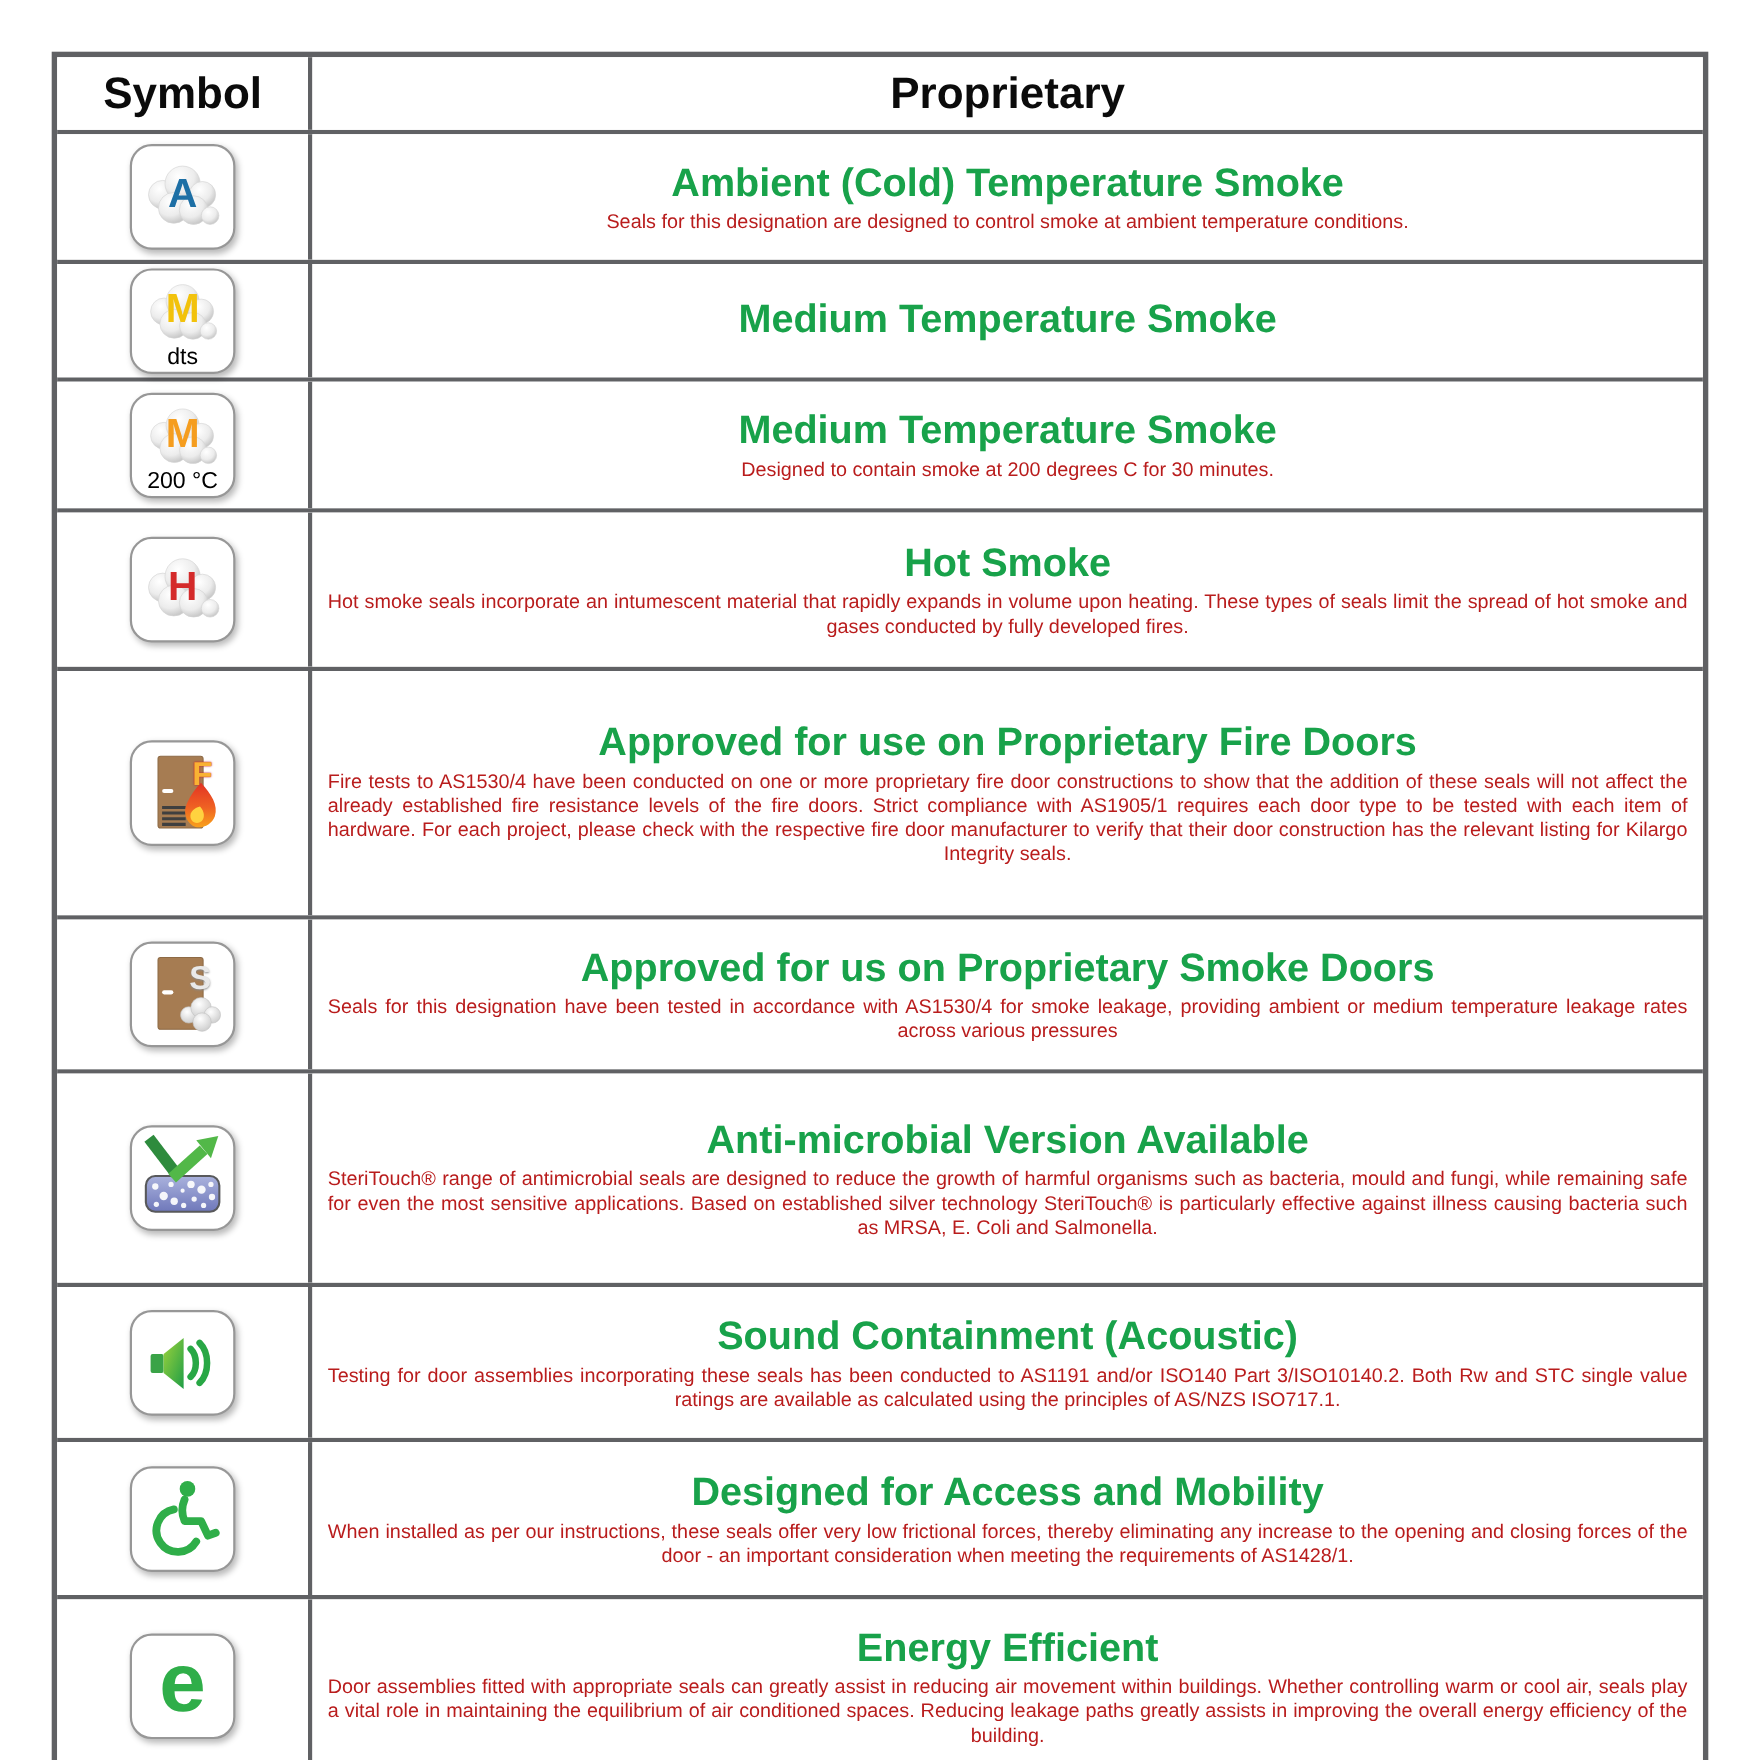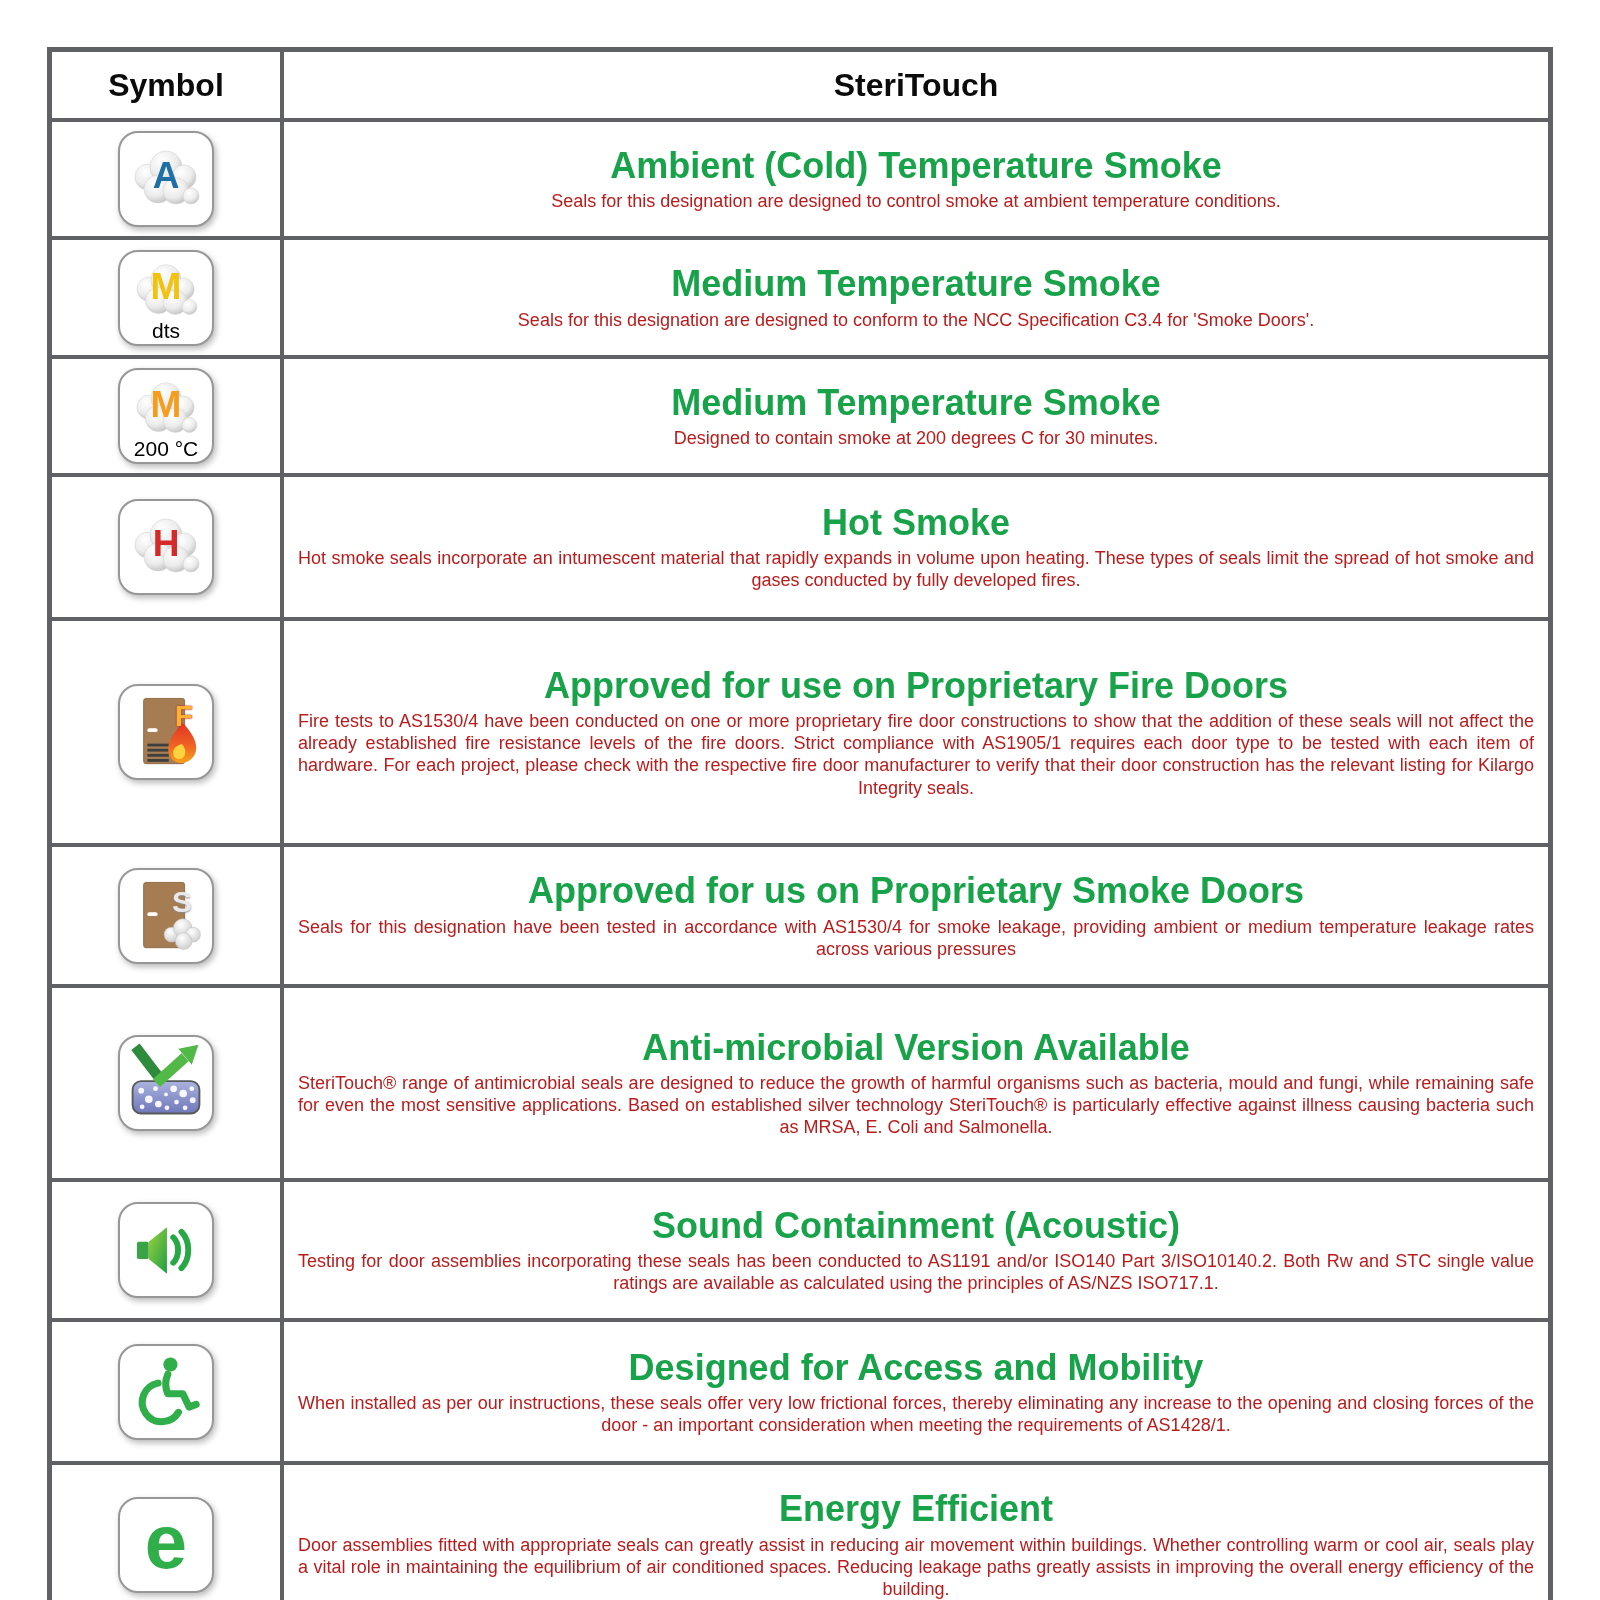--- a/index.html
+++ b/index.html
@@ -3,21 +3,21 @@
 <meta charset="utf-8">
 <style>
   html,body{margin:0;padding:0;background:#ffffff;}
   body{width:1600px;height:1600px;position:relative;font-family:"Liberation Sans",sans-serif;color:#0b0b0b;}
   .seal-table{position:absolute;left:47px;top:47px;width:1496px;border:5px solid #606164;background:#fff;}
   .row{display:grid;grid-template-columns:232px 1fr;border-top:4px solid #606164;}
   .row.header-row{border-top:none;}
   .sym-cell{display:flex;flex-direction:column;align-items:center;justify-content:center;border-right:4px solid #606164;background:#fff;}
   .desc-cell{display:flex;flex-direction:column;justify-content:center;padding:24px 14px;background:#fff;}
   .header-row .sym-cell,.header-row .desc-cell{justify-content:center;align-items:center;min-height:58px;padding:4px;}
-  .col-header{font-size:32px;font-weight:800;letter-spacing:0;color:#0b0b0b;text-align:center;}
+  .col-header{font-size:40px;font-weight:800;letter-spacing:0;color:#0b0b0b;text-align:center;}
   .row-title{font-size:36px;line-height:1.12;font-weight:600;color:#18a24a;text-align:center;margin:0 0 4px 0;}
   .row-body{font-size:18px;line-height:1.23;margin:0;text-align:justify;text-align-last:center;color:#b91c1c;}
   
   .r0{min-height:102px}.r1{min-height:103px}.r2{min-height:97px}.r3{min-height:140px}
   .r4{min-height:222px}.r5{min-height:128px}.r6{min-height:190px}.r7{min-height:134px}
   .r8{min-height:139px}.r9{min-height:141px}
   
   .plaque{position:relative;width:92px;height:92px;background:#fff;border:2px solid #979797;border-radius:20px;
           box-shadow:2px 3px 6px rgba(0,0,0,.28), inset 0 0 0 2px #fff;display:flex;align-items:center;justify-content:center;}
   .plaque svg{display:block;}
@@ -65,21 +65,21 @@
   </defs>
 </svg>
 
 <div class="seal-table">
 
   <div class="row header-row">
     <div class="sym-cell">
       <span class="col-header">Symbol</span>
     </div>
     <div class="desc-cell">
-      <span class="col-header">SteriTouch</span>
+      <span class="col-header">Proprietary</span>
     </div>
   </div>
 
   <div class="row r0">
     <div class="sym-cell">
       <div class="plaque">
         <svg width="76" height="66" viewBox="0 0 76 64">
           <g fill="url(#cloudGrad)" stroke="#d4d4d4" stroke-width="0.6">
             <circle cx="20" cy="30" r="13"></circle>
               <circle cx="38" cy="20" r="16"></circle>
@@ -110,21 +110,20 @@
               <circle cx="48" cy="44" r="13"></circle>
               <circle cx="63" cy="49" r="8"></circle>
           </g>
         </svg>
         <span class="glyph cloud-glyph glyph-m-yellow" style="padding-bottom:22px">M</span>
         <span class="icon-sub">dts</span>
       </div>
     </div>
     <div class="desc-cell">
       <h3 class="row-title">Medium Temperature Smoke</h3>
-      <p class="row-body">Seals for this designation are designed to conform to the NCC Specification C3.4 for 'Smoke Doors'.</p>
     </div>
   </div>
 
   <div class="row r2">
     <div class="sym-cell">
       <div class="plaque">
         <svg class="cloud-shift" width="72" height="60" viewBox="0 0 76 64">
           <g fill="url(#cloudGrad)" stroke="#d4d4d4" stroke-width="0.6">
             <circle cx="20" cy="30" r="13"></circle>
               <circle cx="38" cy="20" r="16"></circle>

